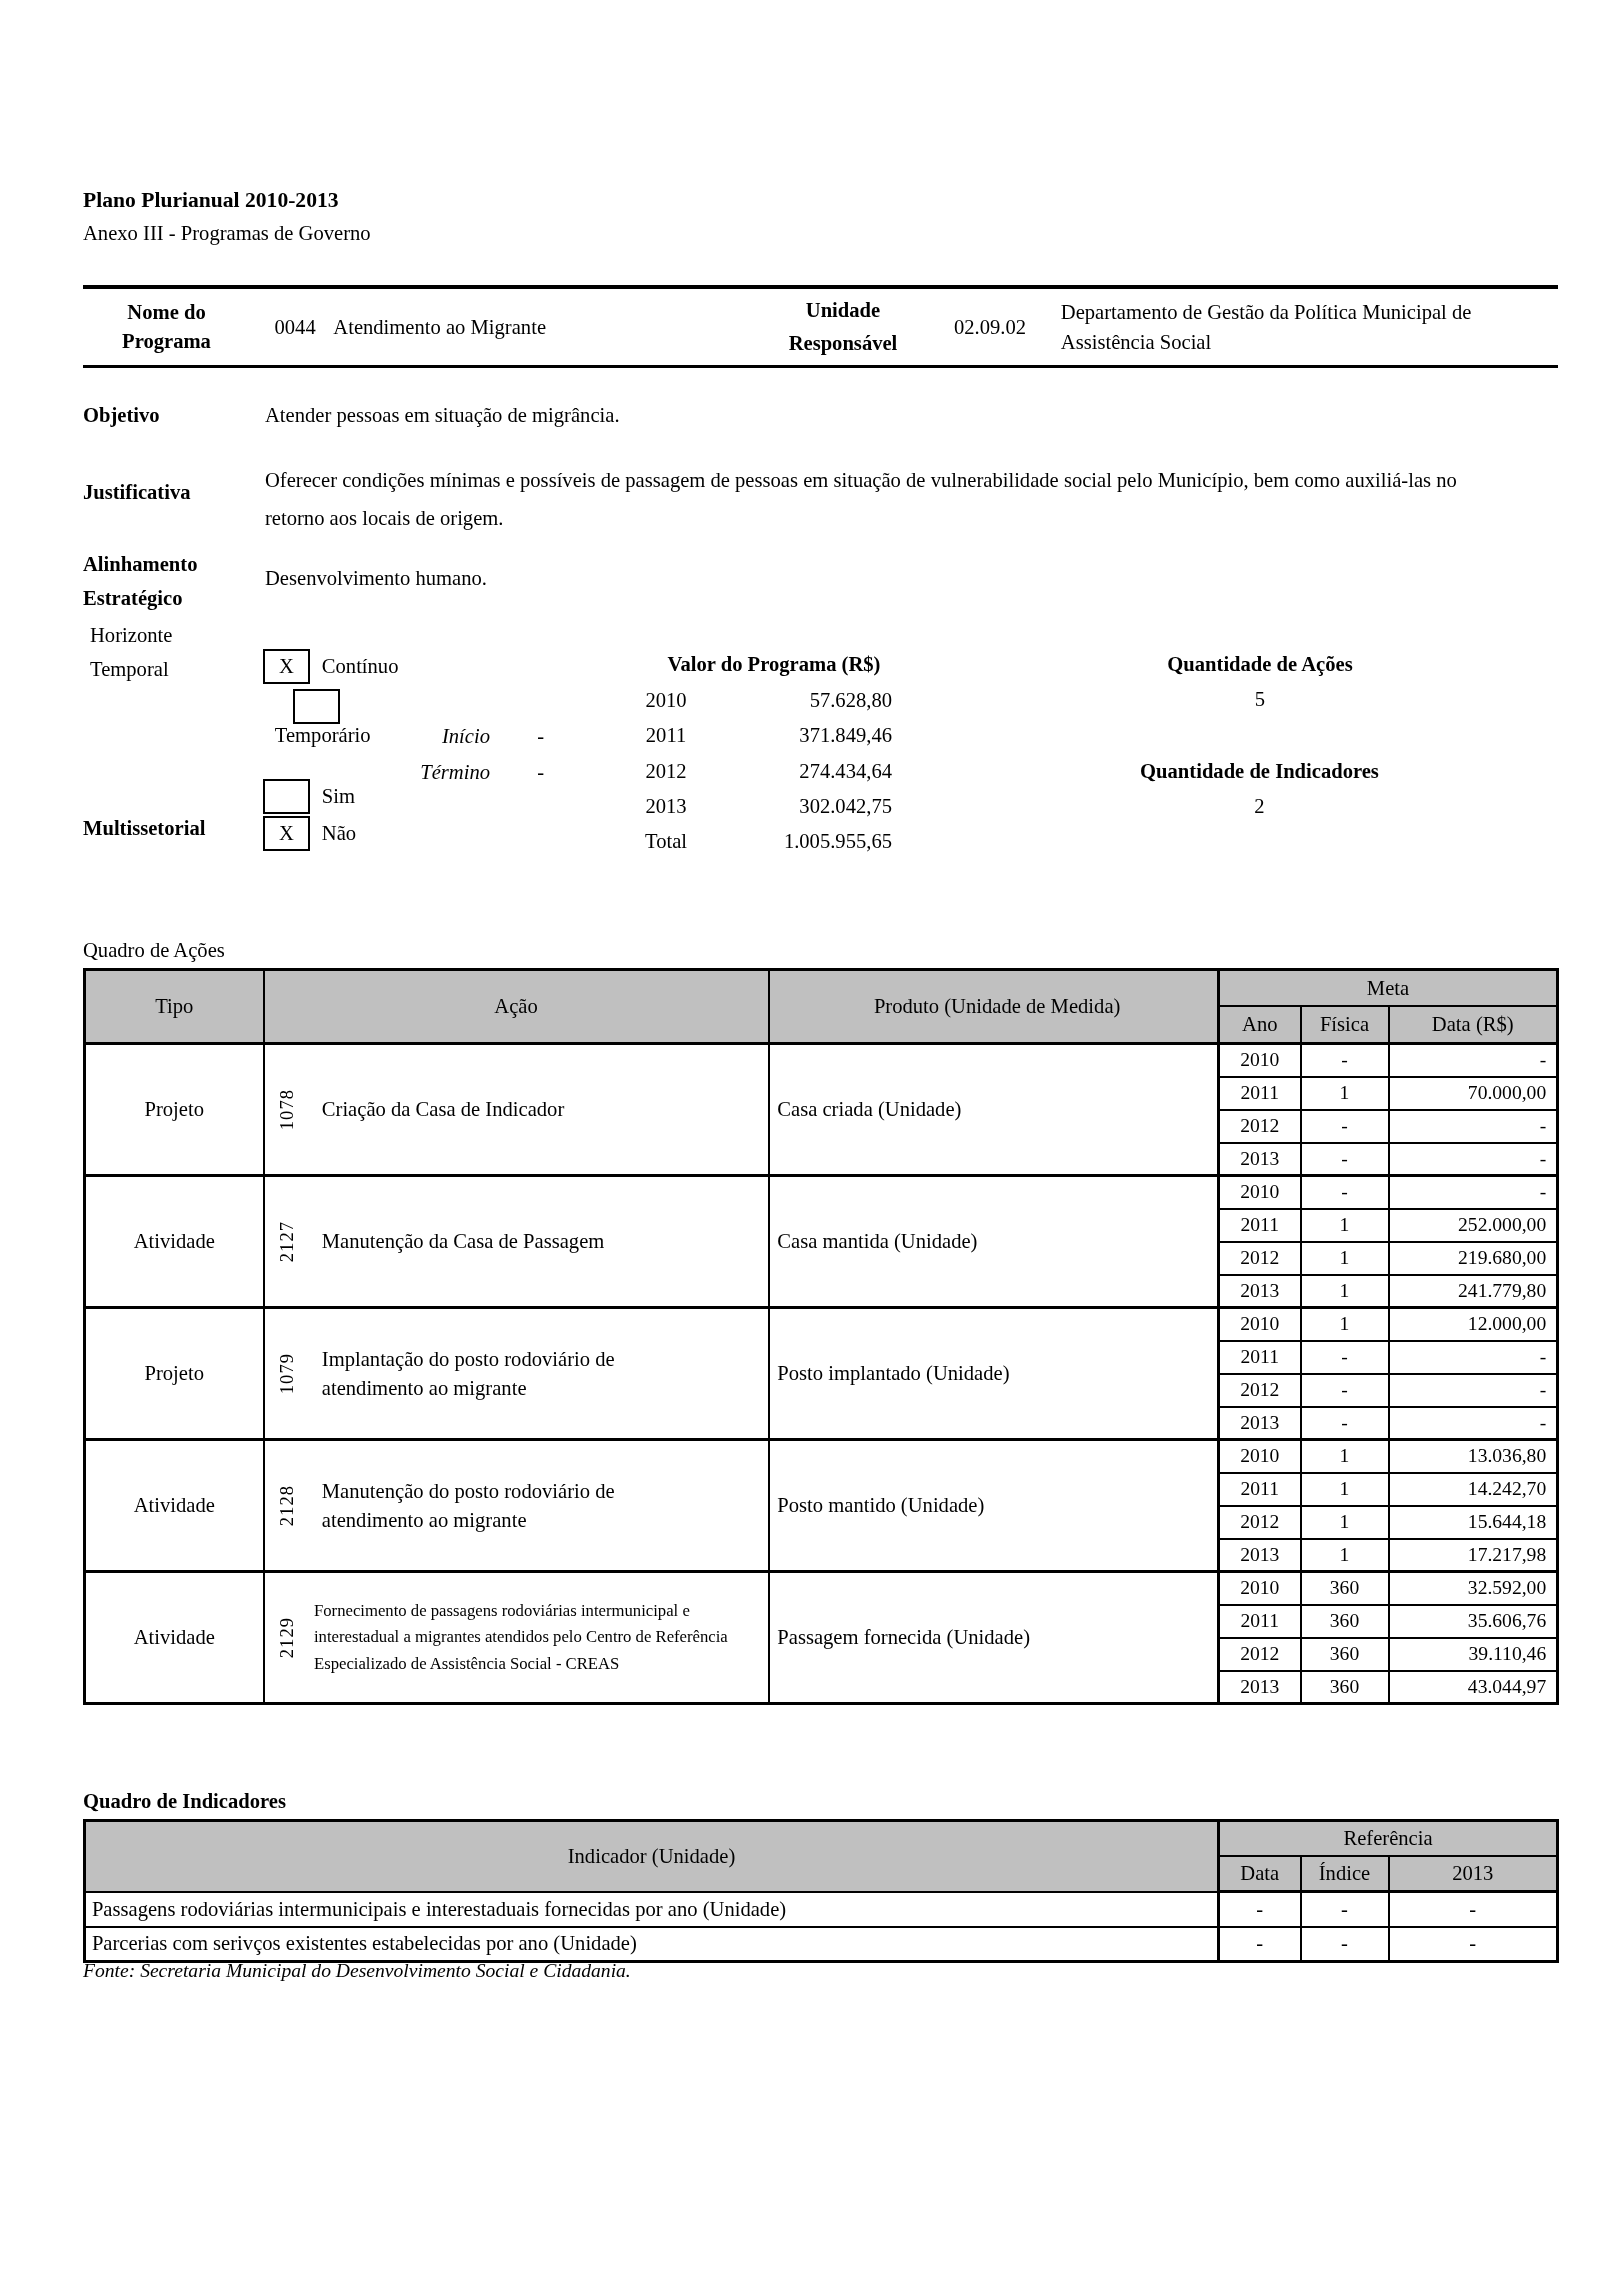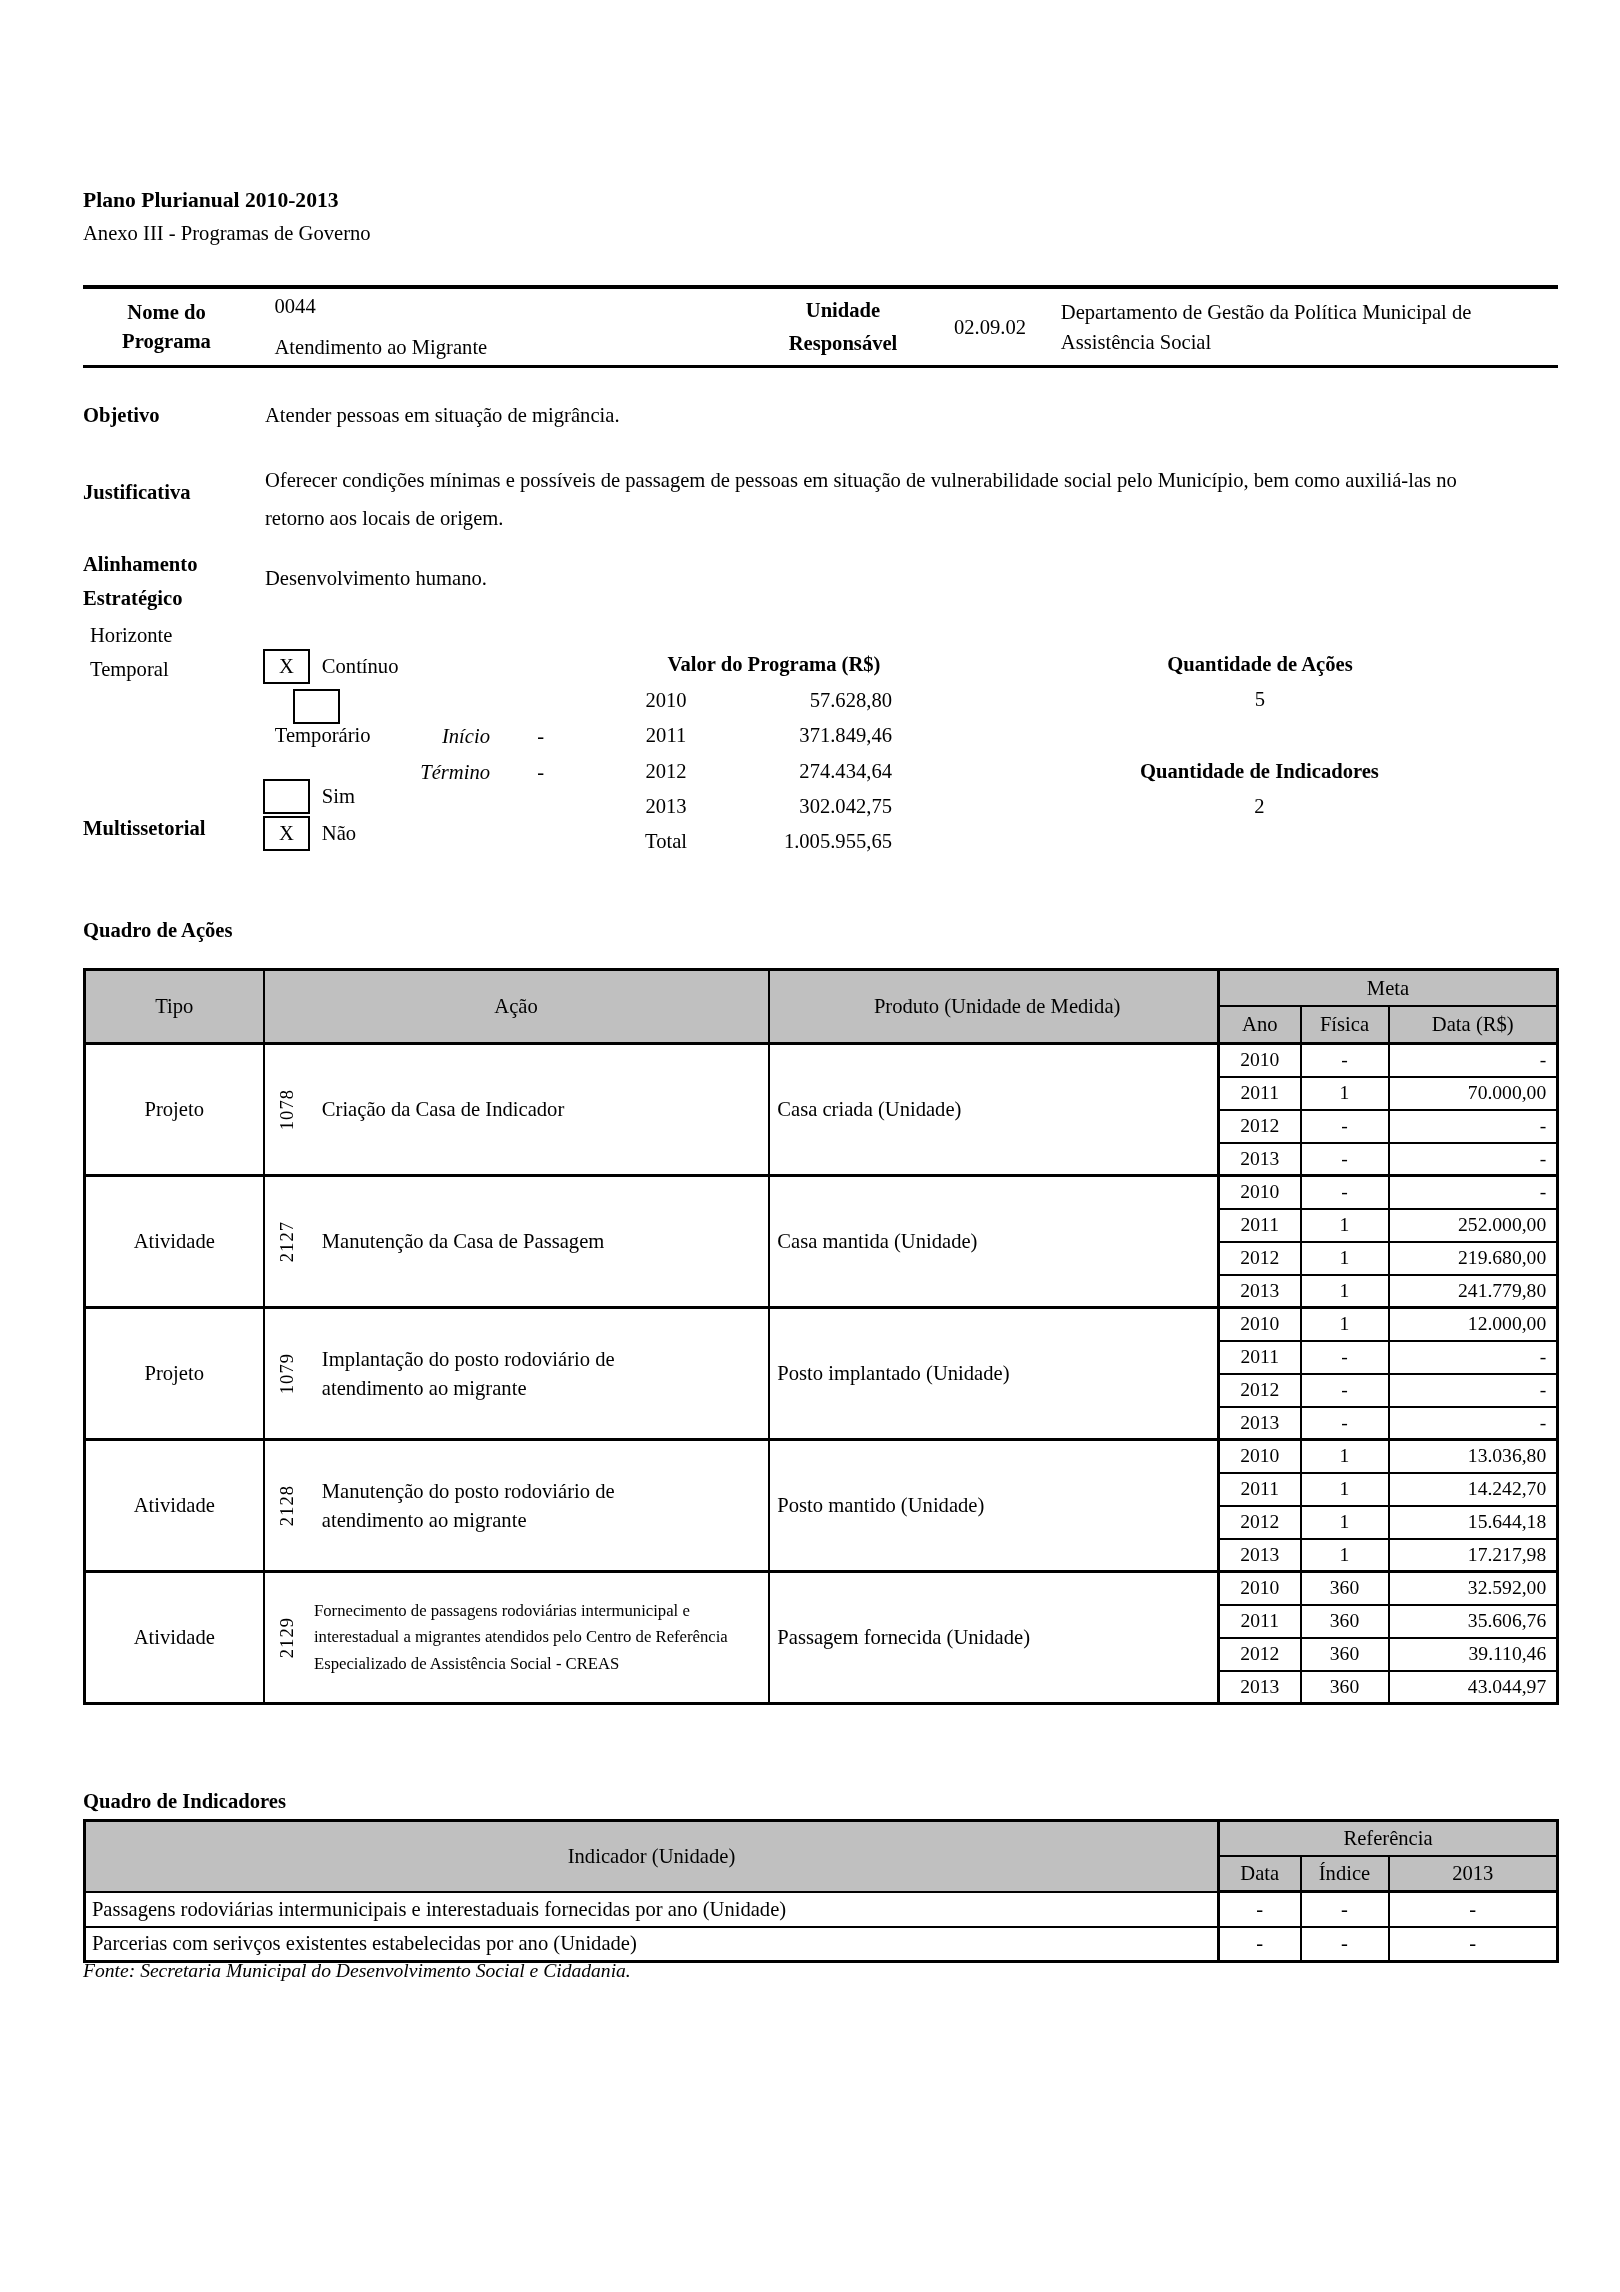--- a/index.html
+++ b/index.html
@@ -19,21 +19,21 @@
   #doc-title{left:83px;top:188px;font-size:21.6px;font-weight:bold;}
   #doc-subtitle{left:83px;top:222px;font-size:20.6px;}
 
   
   #program-bar{
     left:83px;top:285px;width:1475px;height:76px;
     border-top:4.9px solid #000;border-bottom:3.9px solid #000;
     display:flex;align-items:center;
   }
   .p-nome{width:167px;text-align:center;font-weight:bold;line-height:29px;}
-  .p-prog{width:505px;padding-left:24.5px;box-sizing:border-box;display:flex;gap:17.6px;flex-direction:column;}
+  .p-prog{width:505px;padding-left:24.5px;box-sizing:border-box;display:flex;gap:17.6px;}
   .p-unid-label{width:176px;text-align:center;font-weight:bold;line-height:33px;}
   .p-unid-code{width:118px;text-align:center;}
   .p-unid-name{width:421px;padding-left:11.8px;line-height:30px;}
 
   
   .sec-label{font-weight:bold;}
   #objetivo-label{left:83px;top:404px;}
   #objetivo-text{left:265px;top:404px;}
   #justificativa-label{left:83px;top:481px;}
   #justificativa-text{left:265px;top:461px;width:1245px;line-height:38px;}
@@ -63,21 +63,21 @@
   .v-ano{left:622px;width:88px;text-align:center;}
   .v-val{left:711px;width:181px;text-align:right;}
   .vr0{top:689px;} .vr1{top:724px;} .vr2{top:760px;} .vr3{top:795px;} .vr4{top:830px;}
 
   #qacoes-label{left:1108px;top:653px;width:304px;text-align:center;font-weight:bold;}
   #qacoes-value{left:1108px;top:688px;width:304px;text-align:center;}
   #qind-label{left:1083px;top:760px;width:353px;text-align:center;font-weight:bold;}
   #qind-value{left:1083px;top:795px;width:353px;text-align:center;}
 
   
-  #acoes-title{left:83px;top:919px;font-weight:bold;}
+  #acoes-title{left:83px;top:939px;font-weight:normal;}
   #acoes-table{
     left:83px;top:968px;
     border-collapse:collapse;table-layout:fixed;
     width:1473px;
   }
   #acoes-table th,#acoes-table td{
     border:2px solid #000;
     font-weight:normal;
     padding:0;
     overflow:hidden;

